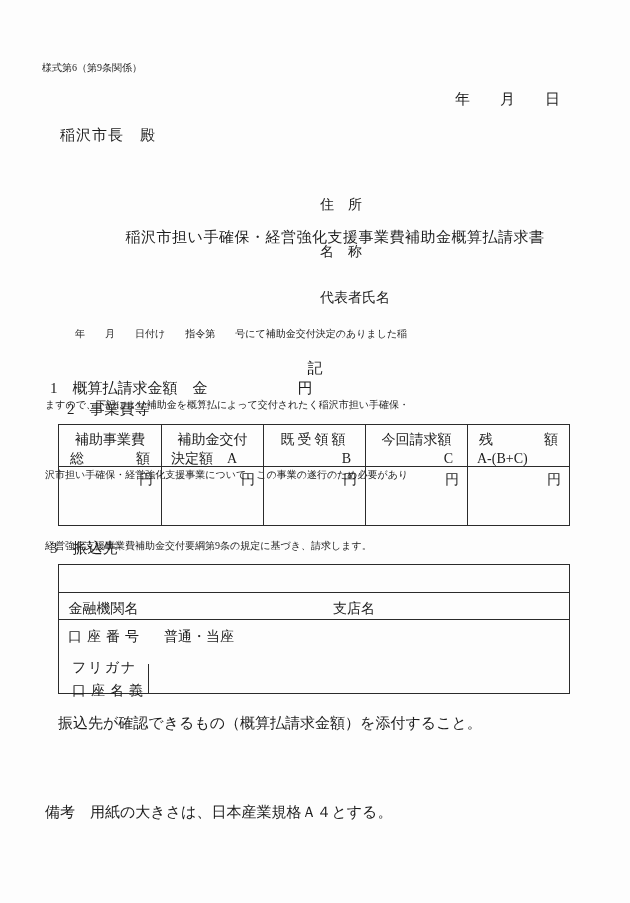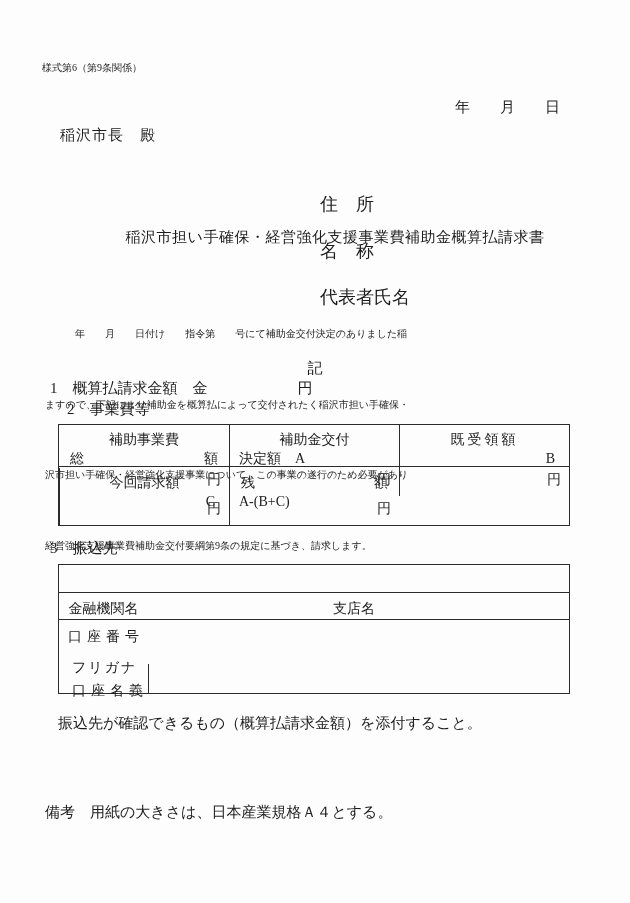--- a/index.html
+++ b/index.html
@@ -10,36 +10,36 @@
     color:#1c1c1c;
     position:relative;
     overflow:hidden;
   }
   .abs{position:absolute;white-space:pre;}
   .fs15{font-size:15px;line-height:1;}
   .fs14{font-size:10px;line-height:1;}
 
   
   #form-number{left:42px;top:63px;}
-  #date-line{right:70px;top:100px;}
+  #date-line{right:70px;top:92px;}
   #addressee{left:60px;top:128px;letter-spacing:1px;}
-  #applicant{left:320px;top:166px;font-size:18px;line-height:15.5px;white-space:pre;}
+  #applicant{left:320px;top:166px;font-size:14px;line-height:15.5px;white-space:pre;}
   #doc-title{left:0;top:230px;width:630px;text-align:center;letter-spacing:.5px;padding-left:20px;}
 
   
   #body-par{left:45px;top:275px;width:545px;font-size:10px;line-height:23.5px;white-space:pre;}
 
   #ki{left:0;top:361px;width:630px;text-align:center;}
   #item1{left:50px;top:381px;}
   #item2{left:67px;top:402px;}
   #item3{left:50px;top:541px;}
 
   
   #t1{position:absolute;left:58px;top:424px;width:510px;border:1px solid #2b2b2b;font-size:14px;}
-  #t1 .row{display:grid;grid-template-columns:repeat(3,1fr);}
+  #t1 .row{display:grid;grid-template-columns:repeat(5,1fr);}
   #t1 .hrow{border-bottom:1px solid #2b2b2b;height:41px;}
   #t1 .brow{height:58px;}
   #t1 .cell{box-sizing:border-box;padding-top:5px;}
   #t1 .cell + .cell{border-left:1px solid #2b2b2b;}
   #t1 .hl{height:19px;line-height:19px;}
   #t1 .ctr{text-align:center;}
   #t1 .sp3{letter-spacing:3px;}
   #t1 .just{display:flex;justify-content:space-between;padding:0 11px;}
   #t1 .lft{padding-left:9px;}
   #t1 .rgt{text-align:right;padding-right:14px;}
@@ -138,20 +138,21 @@
 
 <div id="t2">
   <div class="r r1">
     <div class="c w89 ctr">金融機関名</div>
     <div class="c w175"></div>
     <div class="c w61 ctr">支店名</div>
     <div class="c grow"></div>
   </div>
   <div class="r r2">
     <div class="c w89 ctr lsp">口座番号</div>
+    <div class="c w101 ctr">普通・当座</div>
     <div class="c grow"></div>
   </div>
   <div class="r r3">
     <div class="c w89 holder">
       <div class="f">フリガナ</div>
       <div class="h">口座名義</div>
     </div>
     <div class="c grow"></div>
   </div>
 </div>

